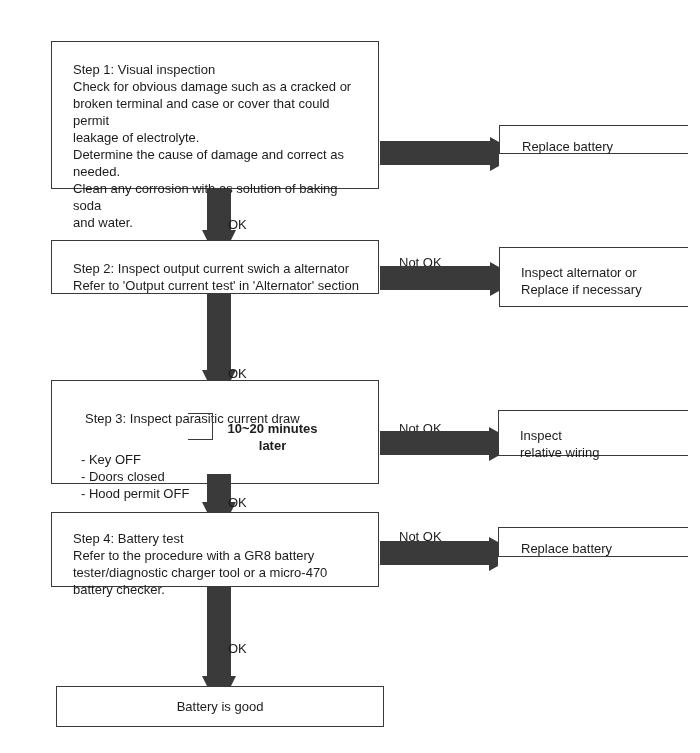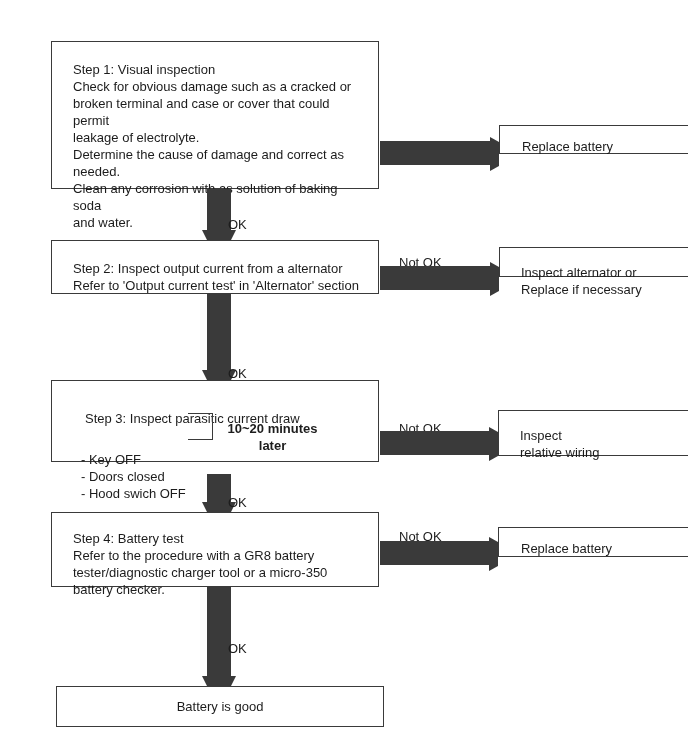--- a/index.html
+++ b/index.html
@@ -109,41 +109,41 @@
   <div class="arrow-right" style="left:466px; top:113px;"></div>
   <div class="box" style="left:475px; top:101px; width:192px; height:29px;">
     <div class="vcenter-text">Replace battery</div>
   </div>
 
   <div class="vline" style="left:183px; top:165px; height:42px;"></div>
   <div class="arrow-down" style="left:178px; top:206px;"></div>
   <div class="float-label" style="left:192px; top:180px;">OK</div>
 
   <div class="box" style="left:27px; top:216px; width:328px; height:54px;">
-    <div class="box-text multiline">Step 2: Inspect output current from a alternator
+    <div class="box-text multiline">Step 2: Inspect output current swich a alternator
 Refer to 'Output current test' in 'Alternator' section</div>
   </div>
 
   <div class="float-label" style="left:363px; top:218px;">Not OK</div>
   <div class="hline" style="left:356px; top:242px; width:111px;"></div>
   <div class="arrow-right" style="left:466px; top:238px;"></div>
-  <div class="box" style="left:475px; top:223px; width:193px; height:30px;">
+  <div class="box" style="left:475px; top:223px; width:193px; height:60px;">
     <div class="box-text multiline" style="top:4px;">Inspect alternator or
 Replace if necessary</div>
   </div>
 
   <div class="vline" style="left:183px; top:270px; height:78px;"></div>
   <div class="arrow-down" style="left:178px; top:346px;"></div>
   <div class="float-label" style="left:192px; top:329px;">OK</div>
 
-  <div class="box" style="left:27px; top:356px; width:328px; height:82px;">
+  <div class="box" style="left:27px; top:356px; width:328px; height:104px;">
     <div class="s3-title">Step 3: Inspect parasitic current draw</div>
     <div class="s3-items multiline">- Key OFF
 - Doors closed
-- Hood swich OFF</div>
+- Hood permit OFF</div>
     <div class="s3-spec">Specification: 50mA. MAX</div>
     <div class="bracket" style="left:136px; top:32px; width:24px; height:27px;"></div>
     <div class="note-block multiline" style="left:163px; top:27px; width:115px;">10~20 minutes
 later</div>
   </div>
 
   <div class="float-label" style="left:363px; top:384px;">Not OK</div>
   <div class="hline" style="left:356px; top:407px; width:110px;"></div>
   <div class="arrow-right" style="left:465px; top:403px;"></div>
   <div class="box" style="left:474px; top:386px; width:194px; height:46px;">
@@ -151,21 +151,21 @@
 relative wiring</div>
   </div>
 
   <div class="vline" style="left:183px; top:450px; height:29px;"></div>
   <div class="arrow-down" style="left:178px; top:478px;"></div>
   <div class="float-label" style="left:192px; top:458px;">OK</div>
 
   <div class="box" style="left:27px; top:488px; width:328px; height:75px;">
     <div class="box-text multiline" style="top:5px;">Step 4: Battery test
 Refer to the procedure with a GR8 battery
-tester/diagnostic charger tool or a micro-350
+tester/diagnostic charger tool or a micro-470
 battery checker.</div>
   </div>
 
   <div class="float-label" style="left:363px; top:492px;">Not OK</div>
   <div class="hline" style="left:356px; top:517px; width:110px;"></div>
   <div class="arrow-right" style="left:465px; top:513px;"></div>
   <div class="box" style="left:474px; top:503px; width:194px; height:30px;">
     <div class="vcenter-text">Replace battery</div>
   </div>
 

